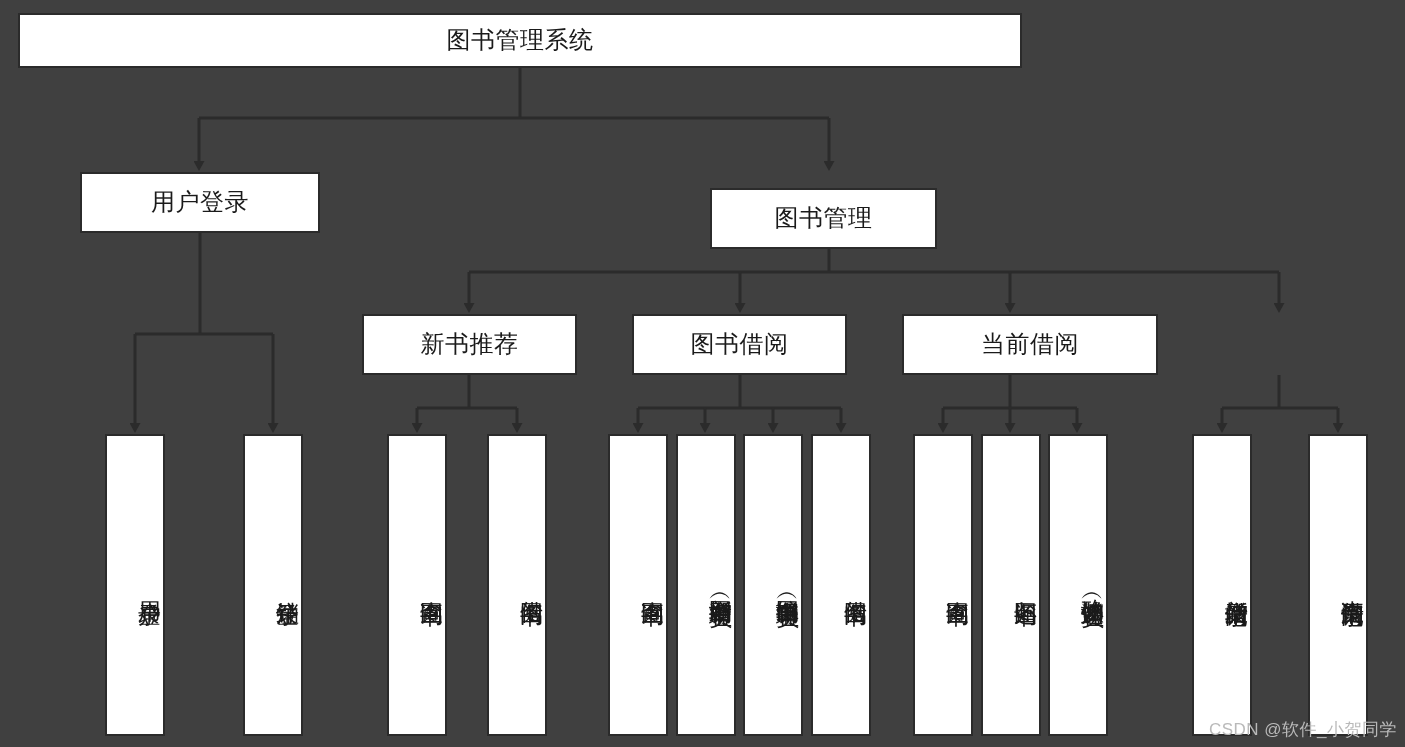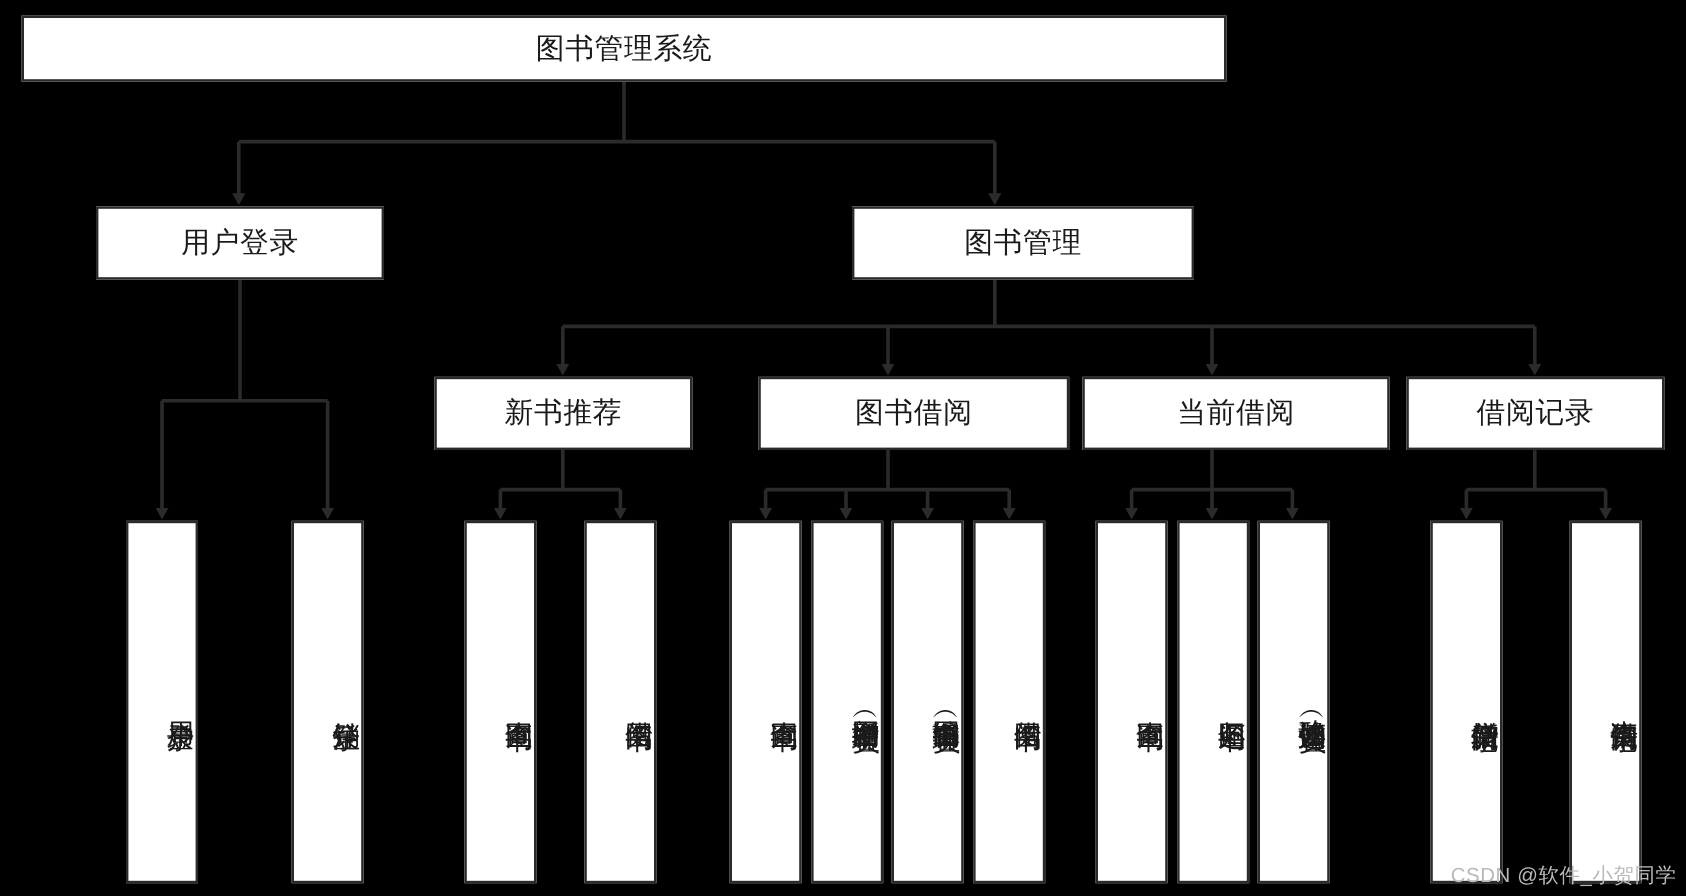--- a/index.html
+++ b/index.html
@@ -8,21 +8,21 @@
     padding: 0;
     background: #ffffff;
   }
   body {
     font-family: "DejaVu Sans", "Liberation Sans", sans-serif;
   }
   #canvas {
     position: relative;
     width: 1405px;
     height: 747px;
-    background: #000000;
+    background: #404040;
     overflow: hidden;
   }
   #edges {
     position: absolute;
     left: 0;
     top: 0;
     width: 1405px;
     height: 747px;
     pointer-events: none;
   }
@@ -122,35 +122,32 @@
     </g>
   </svg>
 
   <div class="node horiz" style="left:18px; top:13px; width:1004px; height:55px;">
     <span>图书管理系统</span>
   </div>
 
   <div class="node horiz" style="left:80px; top:172px; width:240px; height:61px;">
     <span>用户登录</span>
   </div>
-  <div class="node horiz" style="left:710px; top:172px; width:285px; height:61px;">
+  <div class="node horiz" style="left:710px; top:188px; width:227px; height:61px;">
     <span>图书管理</span>
   </div>
 
   <div class="node horiz" style="left:362px; top:314px; width:215px; height:61px;text-align:center;">
     <span>新书推荐</span>
   </div>
-  <div class="node horiz" style="left:632px; top:314px; width:259px; height:61px;">
+  <div class="node horiz" style="left:632px; top:314px; width:215px; height:61px;">
     <span>图书借阅</span>
   </div>
   <div class="node horiz" style="left:902px; top:314px; width:256px; height:61px;">
     <span>当前借阅</span>
-  </div>
-  <div class="node horiz" style="left:1172px; top:314px; width:215px; height:61px;">
-    <span>借阅记录</span>
   </div>
 
   <div class="node vert" style="left:105px; top:434px; width:60px; height:302px;">
     <span class="vlabel">用户登录</span>
   </div>
   <div class="node vert" style="left:243px; top:434px; width:60px; height:302px;">
     <span class="vlabel">注销登录</span>
   </div>
 
   <div class="node vert" style="left:387px; top:434px; width:60px; height:302px;">

